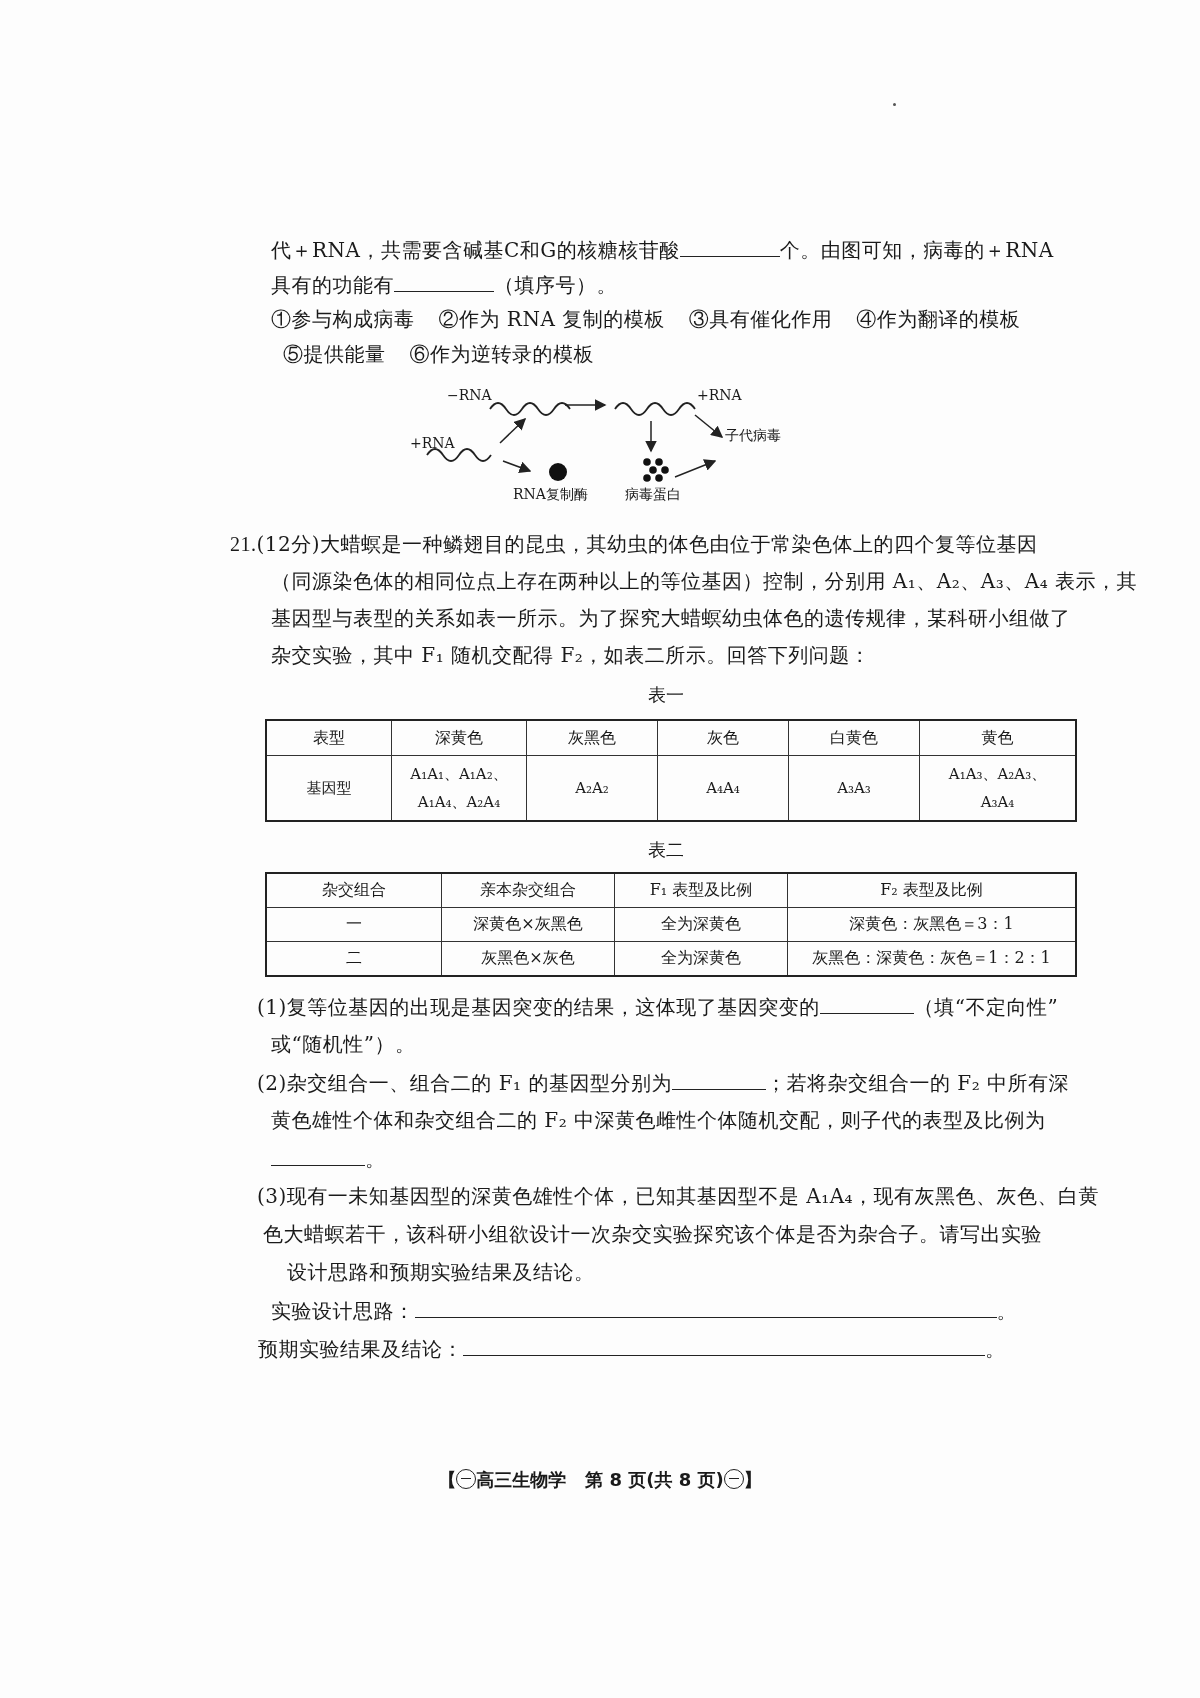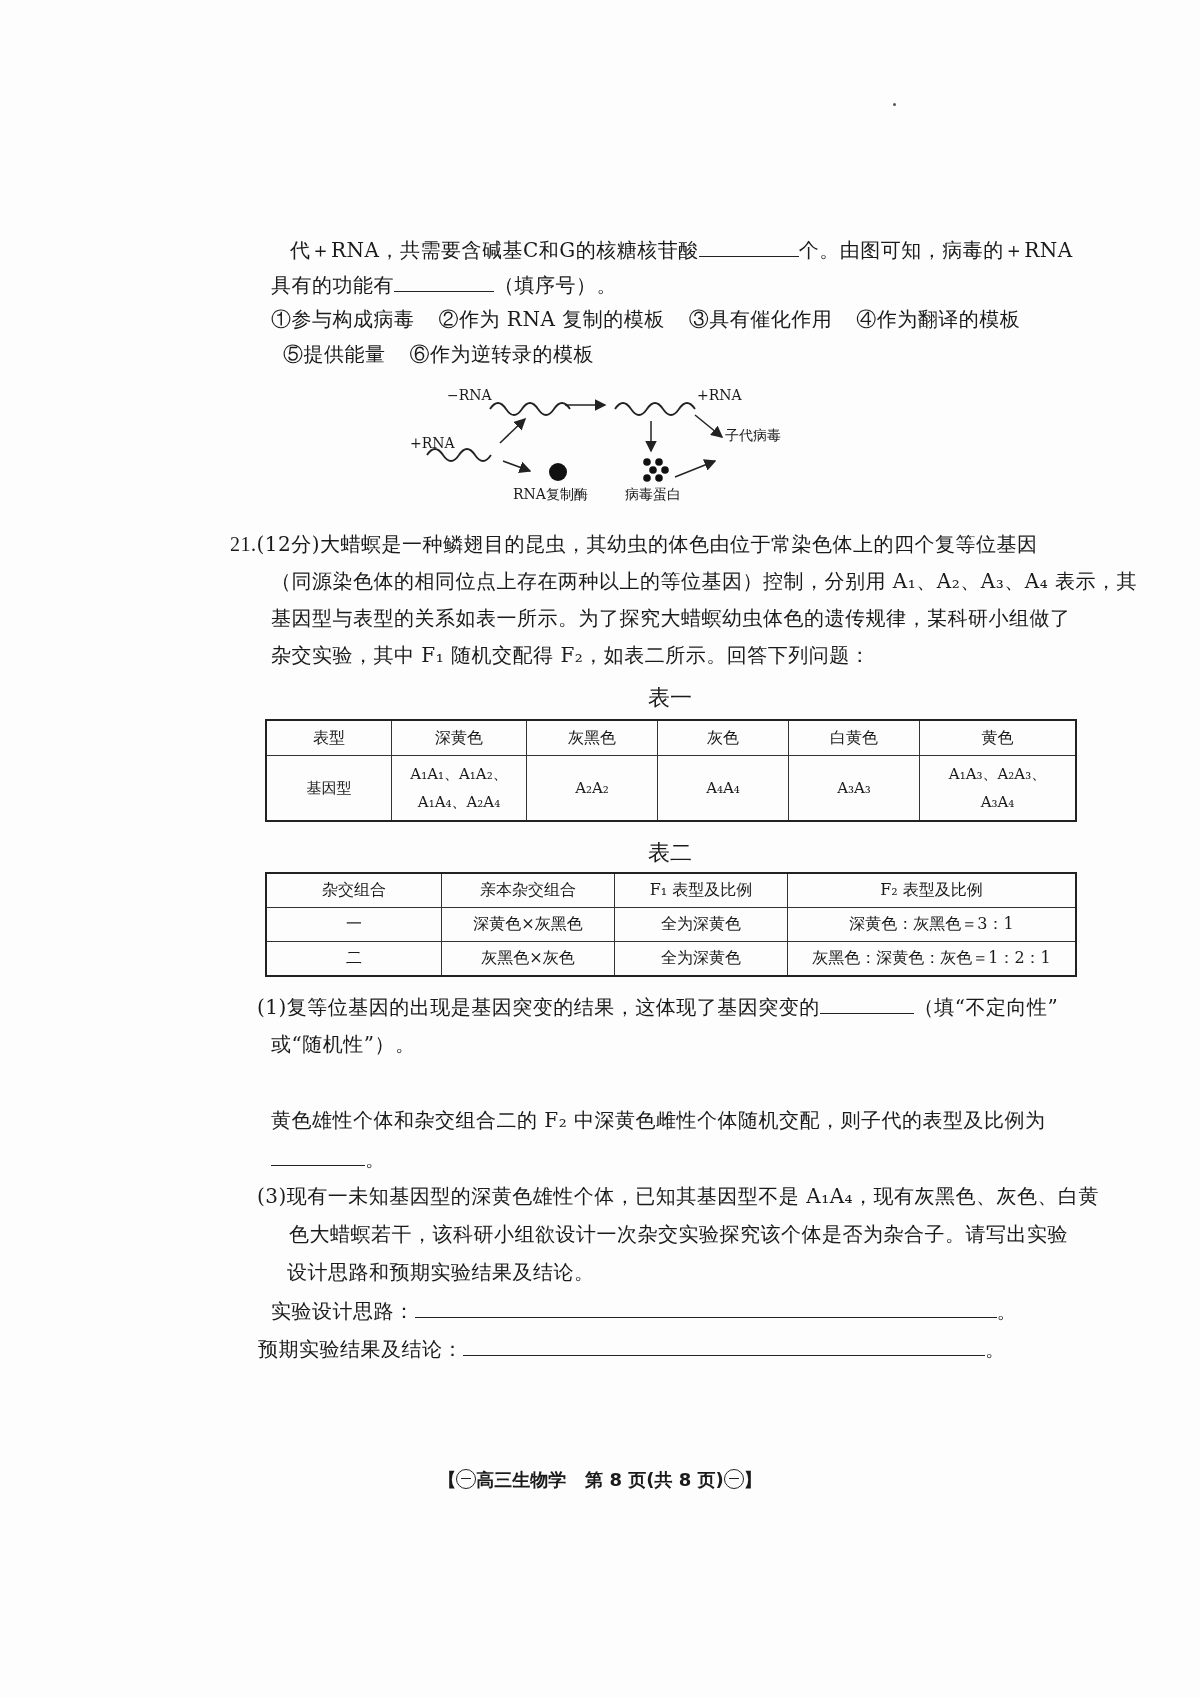--- a/index.html
+++ b/index.html
@@ -16,21 +16,21 @@
   .blank { display: inline-block; border-bottom: 1.3px solid #222; height: 20px; vertical-align: baseline; }
   .opt { margin-right: 24px; }
   .q-num { font-family: "Liberation Serif", serif; }
 
   
   .diagram { position: absolute; left: 405px; top: 395px; width: 430px; height: 110px; }
   .diagram svg { position: absolute; left: 0; top: 0; }
   .dlabel { position: absolute; font-size: 14px; white-space: nowrap; }
 
   
-  .table-caption { position: absolute; font-size: 22px; }
+  .table-caption { position: absolute; font-size: 18px; }
   table.t { position: absolute; border-collapse: collapse; font-size: 16px; border: 2px solid #222; padding-left: 20px; }
   table.t td { border: 1.3px solid #333; text-align: center; vertical-align: middle; padding: 0; }
   table.t1 { left: 265px; top: 719px; width: 812px; }
   table.t1 tr.head td { height: 34px; }
   table.t1 tr.body td { height: 64px; line-height: 28px; font-size: 15px; }
   table.t2 { left: 265px; top: 872px; width: 812px; }
   table.t2 td { height: 33px; }
 
   .underline-long { display: inline-block; border-bottom: 1.6px solid #222; height: 20px; vertical-align: baseline; }
 
@@ -38,21 +38,21 @@
   .circ { display: inline-block; width: 18px; height: 18px; border: 1.8px solid #222; border-radius: 50%; position: relative; vertical-align: -3px; }
   .circ::after { content: ""; position: absolute; left: 4px; right: 4px; top: 8px; border-top: 1.8px solid #222; }
   .dot-top { position: absolute; left: 893px; top: 103px; width: 3px; height: 3px; background: #555; border-radius: 50%; }
 </style>
 </head>
 <body>
 
 <div class="page">
   <div class="dot-top"></div>
 
-  <div class="line" style="left:271px; top:236px;margin-left:19px;">
+  <div class="line" style="left:271px; top:236px;">
     <span>代＋RNA，共需要含碱基C和G的核糖核苷酸</span><span class="blank" style="width:100px;"></span><span>个。由图可知，病毒的＋RNA</span>
   </div>
   <div class="line" style="left:271px; top:271px;">
     <span>具有的功能有</span><span class="blank" style="width:100px;"></span><span>（填序号）。</span>
   </div>
   <div class="line" style="left:271px; top:306px;">
     <span class="opt">①参与构成病毒</span><span class="opt">②作为 RNA 复制的模板</span><span class="opt">③具有催化作用</span><span>④作为翻译的模板</span>
   </div>
   <div class="line" style="left:271px; top:341px;margin-left:12px;">
     <span class="opt">⑤提供能量</span><span>⑥作为逆转录的模板</span>
@@ -162,27 +162,30 @@
       <td>灰黑色：深黄色：灰色＝1：2：1</td>
     </tr>
   </tbody>
     </table>
 
   <div class="line" style="left:257px; top:993px;">
     <span>(1)复等位基因的出现是基因突变的结果，这体现了基因突变的</span><span class="blank" style="width:94px;"></span><span>（填“不定向性”</span>
   </div>
   <div class="line" style="left:271px; top:1031px;">或“随机性”）。</div>
 
+  <div class="line" style="left:257px; top:1069px;">
+    <span>(2)杂交组合一、组合二的 F₁ 的基因型分别为</span><span class="blank" style="width:94px;"></span><span>；若将杂交组合一的 F₂ 中所有深</span>
+  </div>
   <div class="line" style="left:271px; top:1107px;">黄色雄性个体和杂交组合二的 F₂ 中深黄色雌性个体随机交配，则子代的表型及比例为</div>
   <div class="line" style="left:271px; top:1145px;">
     <span class="blank" style="width:94px;"></span><span>。</span>
   </div>
 
   <div class="line" style="left:257px; top:1183px;">(3)现有一未知基因型的深黄色雄性个体，已知其基因型不是 A₁A₄，现有灰黑色、灰色、白黄</div>
-  <div class="line" style="left:289px; top:1221px;text-align:right;">色大蜡螟若干，该科研小组欲设计一次杂交实验探究该个体是否为杂合子。请写出实验</div>
+  <div class="line" style="left:263px; top:1221px;text-align:right;">色大蜡螟若干，该科研小组欲设计一次杂交实验探究该个体是否为杂合子。请写出实验</div>
   <div class="line" style="left:271px; top:1259px;margin-left:16px;">设计思路和预期实验结果及结论。</div>
   <div class="line" style="left:271px; top:1297px;">
     <span>实验设计思路：</span><span class="underline-long" style="width:582px;"></span><span>。</span>
   </div>
   <div class="line" style="left:258px; top:1335px;">
     <span>预期实验结果及结论：</span><span class="underline-long" style="width:522px;"></span><span>。</span>
   </div>
 
   <div class="footer">
     <span>【</span><span class="circ"></span><span>高三生物学</span>&nbsp;&nbsp;&nbsp;<span>第 8 页(共 8 页)</span><span class="circ"></span><span>】</span>

